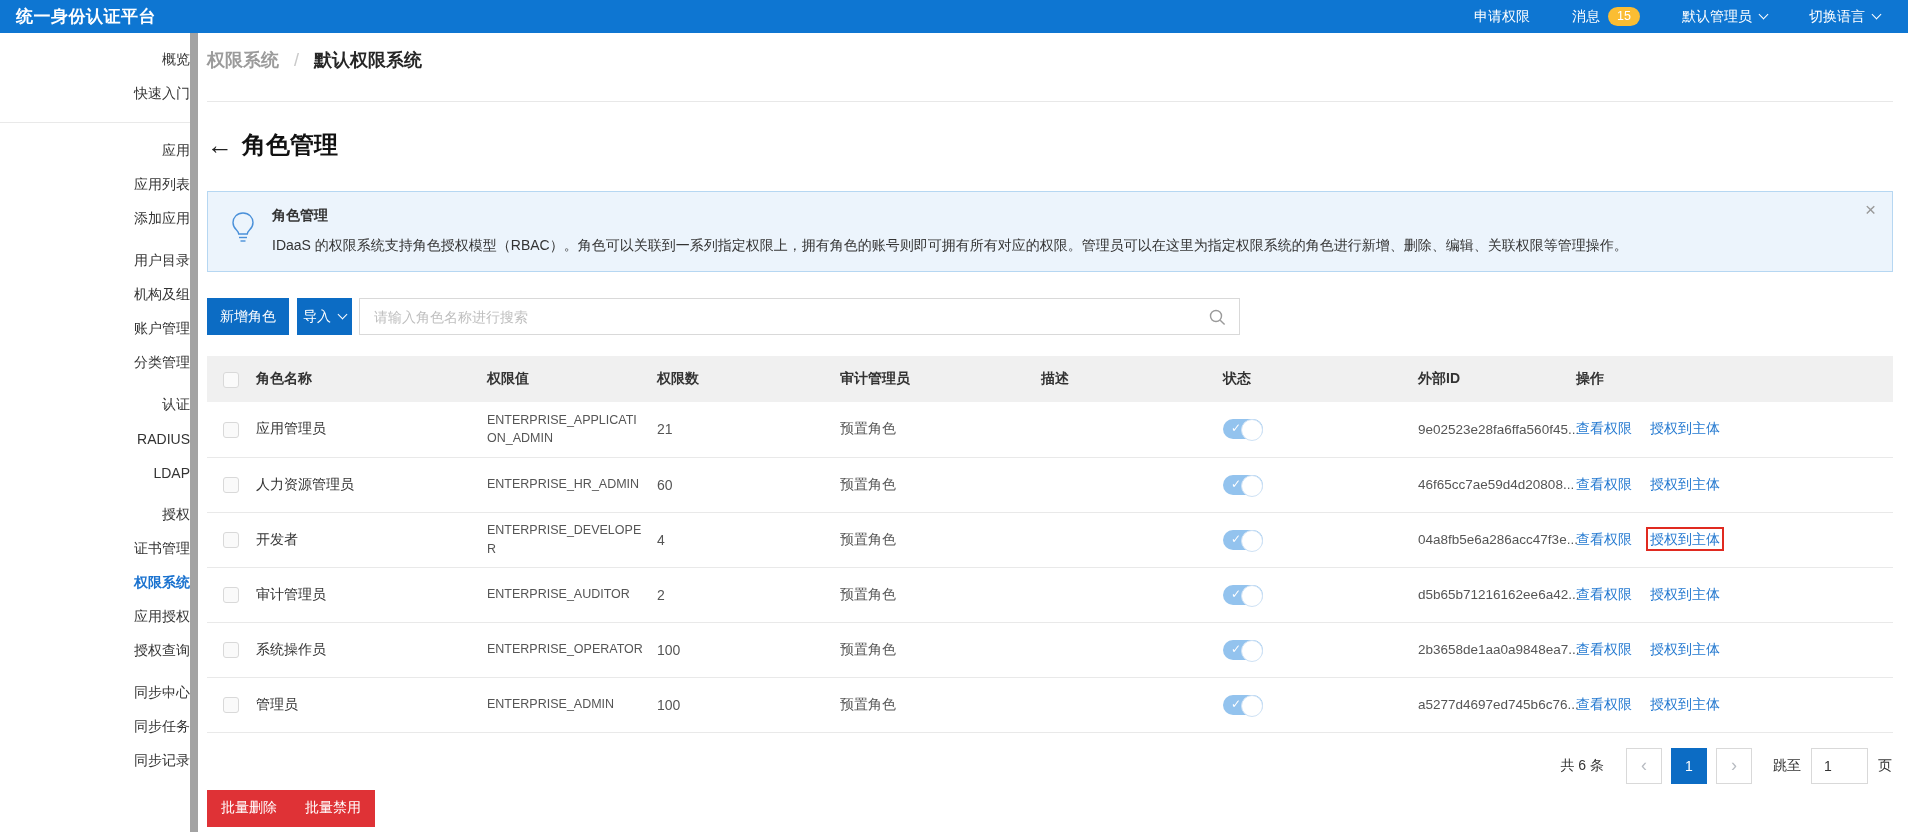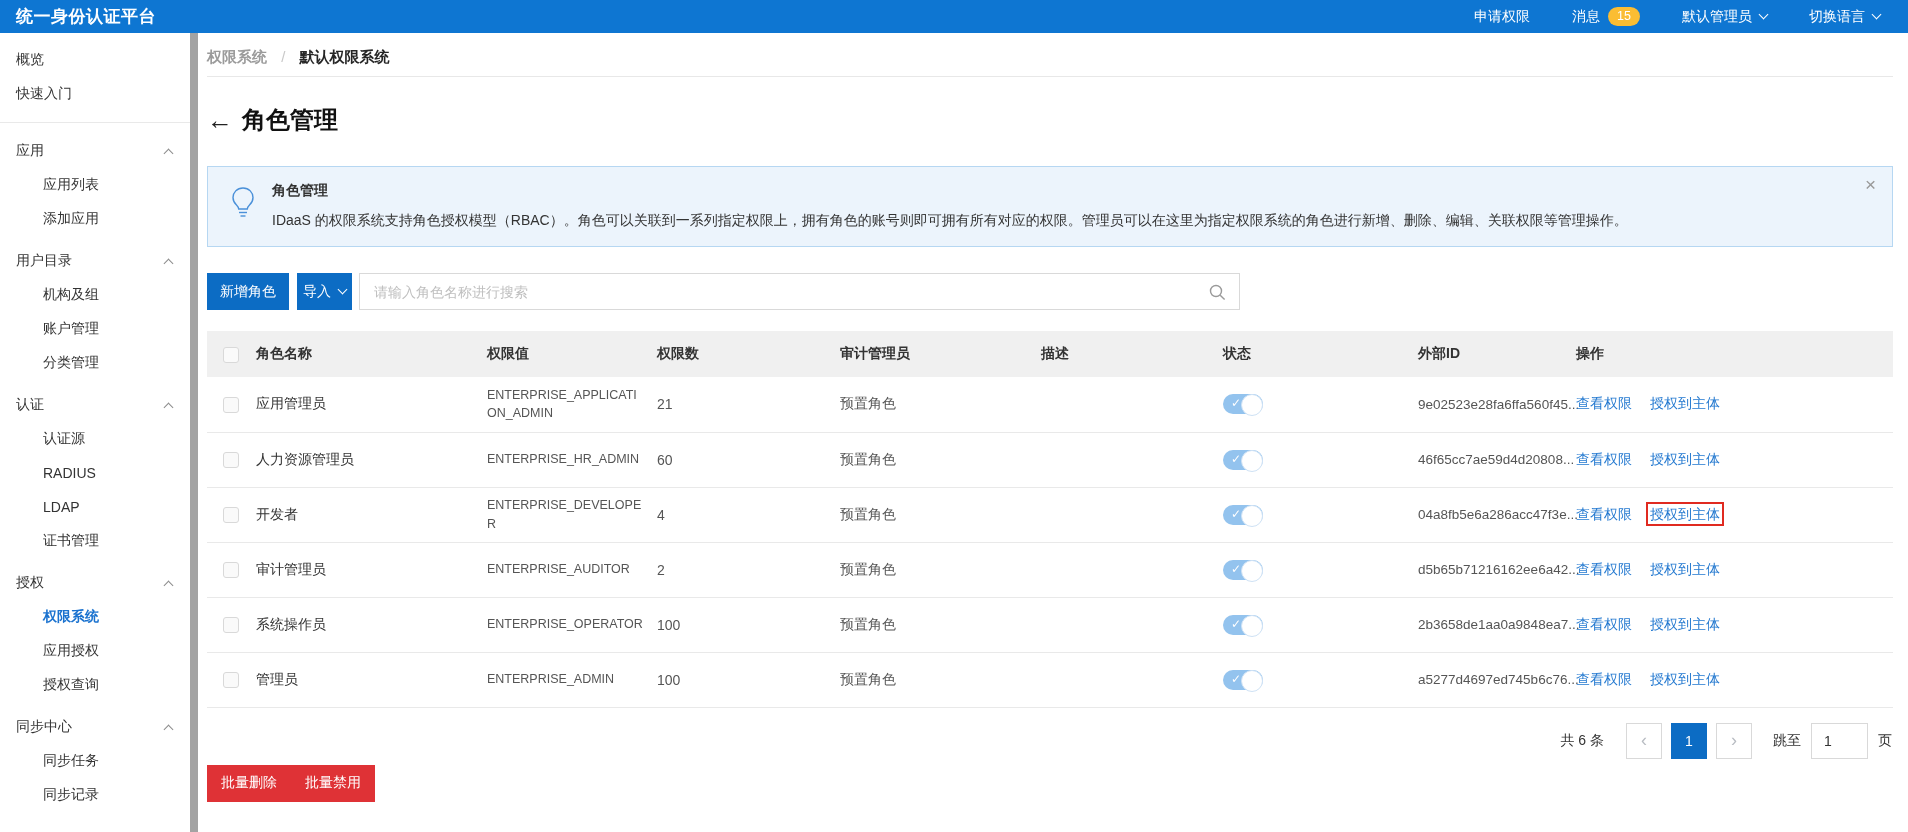--- a/index.html
+++ b/index.html
@@ -12,35 +12,35 @@
   .topnav { margin-left:auto; display:flex; align-items:center; gap:42px; padding-right:28px; font-size:14px; }
   .top-item { display:flex; align-items:center; cursor:pointer; white-space:nowrap; }
   .badge { background:#fbbd33; color:#fff; border-radius:10px; height:19px; line-height:19px;
     padding:0 9px; font-size:12.5px; margin-left:8px; }
   .caret { display:inline-block; width:7px; height:7px; border-right:1.6px solid currentColor;
     border-bottom:1.6px solid currentColor; transform:rotate(45deg); margin-left:8px; margin-top:-4px; }
 
   
   .app { display:flex; height:799px; }
   .sidebar { width:190px; flex:none; padding-top:10px; font-size:14px; color:#333; }
-  .side-row { height:34px; display:flex; align-items:center; padding-left:16px; cursor:pointer; position:relative; }
+  .side-row { height:34px; display:flex; align-items:center; padding-left:16px; cursor:pointer; position:relative;justify-content:flex-end; }
   .side-row.sub { padding-left:43px; }
   .side-row.section { margin-top:8px; }
   .chev-up { position:absolute; right:18px; top:16px; width:7px; height:7px;
     border-right:1.4px solid #8c8c8c; border-bottom:1.4px solid #8c8c8c; transform:rotate(-135deg); }
   .side-row.active { color:#1a72cf; font-weight:bold; }
   .side-divider { height:1px; background:#e9e9e9; margin:11px 0; }
   .vscroll { width:8px; flex:none; background:#ededed; position:relative; }
   .vscroll .thumb { position:absolute; left:0; top:0; bottom:0; width:8px; background:#a3a3a3; }
 
   .main { flex:1; padding-left:9px; overflow:hidden; }
   .container { width:1686px; }
 
   
-  .breadcrumb-row { padding:15px 0 9px 0; border-bottom:1px solid #e8e8e8; font-size:15px; font-weight:bold; }
+  .breadcrumb-row { padding:15px 0 29px 0; border-bottom:1px solid #e8e8e8; font-size:18px; font-weight:bold; }
   .bc-parent { color:#9b9b9b; cursor:pointer; }
   .bc-sep { color:#c9c9c9; margin:0 10px; font-weight:normal; }
   .bc-current { color:#262626; }
   .page-title { margin-top:27px; display:flex; align-items:center; font-size:24px; font-weight:600; color:#111; }
   .back-arrow { font-size:26px; font-weight:normal; color:#222; margin-right:9px; cursor:pointer; line-height:1; }
 
   
   .infobox { margin-top:30px; background:#ecf4fc; border:1px solid #b6d7f2; position:relative;
     display:flex; padding:15px 40px 15px 16px; }
   .bulb { flex:none; margin:4px 16px 0 6px; }
@@ -151,34 +151,31 @@
         <span>账户管理</span>
       </div>
       <div class="side-row sub">
         <span>分类管理</span>
       </div>
       <div class="side-row section">
         <span>认证</span>
         <span class="chev-up"></span>
       </div>
       <div class="side-row sub">
-        <span>认证源</span>
-      </div>
-      <div class="side-row sub">
         <span>RADIUS</span>
       </div>
       <div class="side-row sub">
         <span>LDAP</span>
       </div>
+      <div class="side-row section">
+        <span>授权</span>
+        <span class="chev-up"></span>
+      </div>
       <div class="side-row sub">
         <span>证书管理</span>
-      </div>
-      <div class="side-row section">
-        <span>授权</span>
-        <span class="chev-up"></span>
       </div>
       <div class="side-row sub active">
         <span>权限系统</span>
       </div>
       <div class="side-row sub">
         <span>应用授权</span>
       </div>
       <div class="side-row sub">
         <span>授权查询</span>
       </div>

